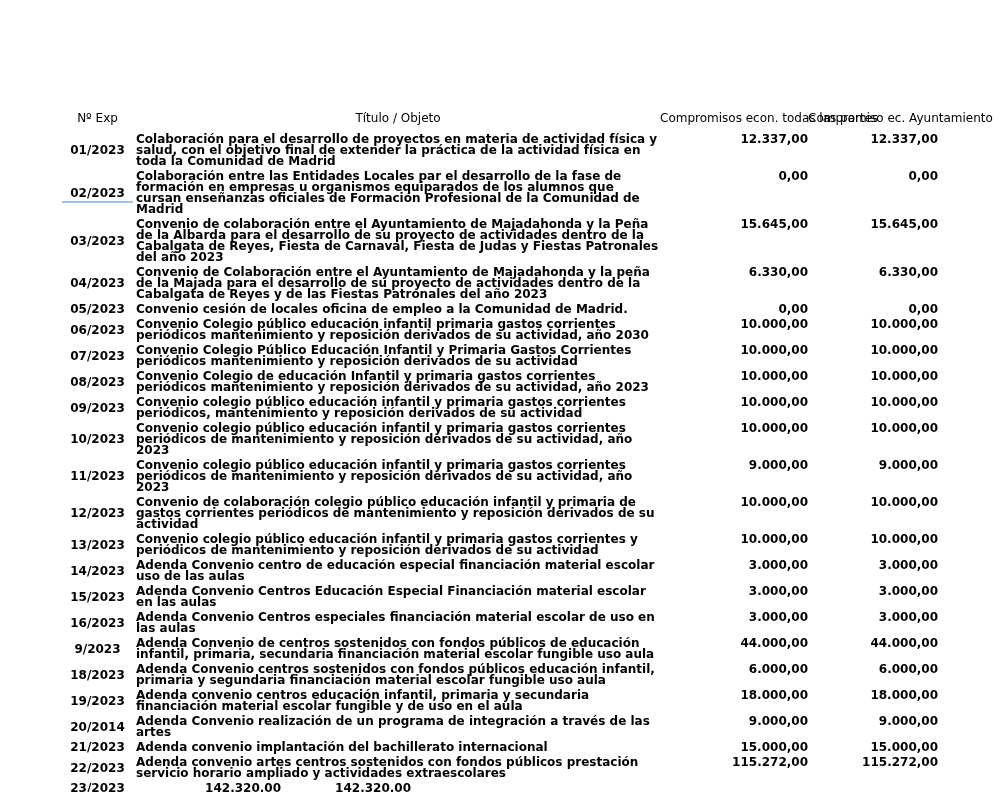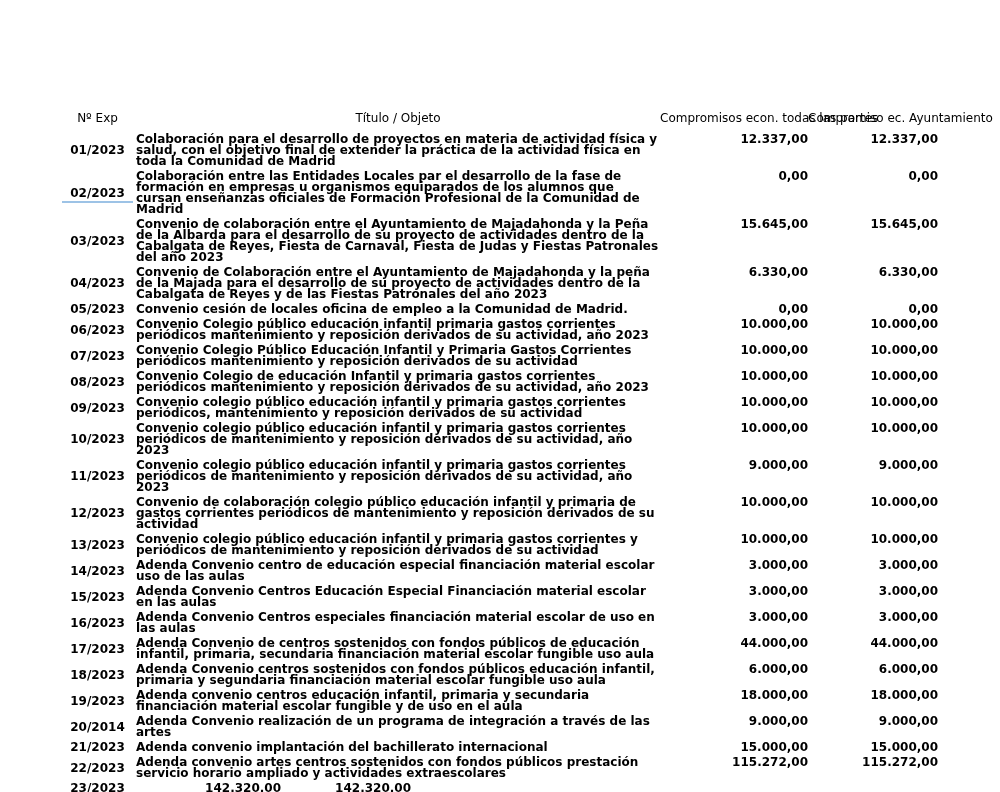--- a/index.html
+++ b/index.html
@@ -86,21 +86,21 @@
 
   <div class="row">
     <div class="col-exp exp-cell">05/2023</div>
     <div class="col-title title-cell">Convenio cesión de locales oficina de empleo a la Comunidad de Madrid.</div>
     <div class="col-total num-cell">0,00</div>
     <div class="col-ayto num-cell">0,00</div>
   </div>
 
   <div class="row">
     <div class="col-exp exp-cell">06/2023</div>
-    <div class="col-title title-cell">Convenio Colegio público educación infantil primaria gastos corrientes periódicos mantenimiento y reposición derivados de su actividad, año 2023</div>
+    <div class="col-title title-cell">Convenio Colegio público educación infantil primaria gastos corrientes periódicos mantenimiento y reposición derivados de su actividad, año 2030</div>
     <div class="col-total num-cell">10.000,00</div>
     <div class="col-ayto num-cell">10.000,00</div>
   </div>
 
   <div class="row">
     <div class="col-exp exp-cell">07/2023</div>
     <div class="col-title title-cell">Convenio Colegio Público Educación Infantil y Primaria Gastos Corrientes periódicos mantenimiento y reposición derivados de su actividad</div>
     <div class="col-total num-cell">10.000,00</div>
     <div class="col-ayto num-cell">10.000,00</div>
   </div>
@@ -162,21 +162,21 @@
   </div>
 
   <div class="row">
     <div class="col-exp exp-cell">16/2023</div>
     <div class="col-title title-cell">Adenda Convenio Centros especiales financiación material escolar de uso en las aulas</div>
     <div class="col-total num-cell">3.000,00</div>
     <div class="col-ayto num-cell">3.000,00</div>
   </div>
 
   <div class="row">
-    <div class="col-exp exp-cell">17/2023</div>
+    <div class="col-exp exp-cell">9/2023</div>
     <div class="col-title title-cell">Adenda Convenio de centros sostenidos con fondos públicos de educación infantil, primaria, secundaria financiación material escolar fungible uso aula</div>
     <div class="col-total num-cell">44.000,00</div>
     <div class="col-ayto num-cell">44.000,00</div>
   </div>
 
   <div class="row">
     <div class="col-exp exp-cell">18/2023</div>
     <div class="col-title title-cell">Adenda Convenio centros sostenidos con fondos públicos educación infantil, primaria y segundaria financiación material escolar fungible uso aula</div>
     <div class="col-total num-cell">6.000,00</div>
     <div class="col-ayto num-cell">6.000,00</div>

